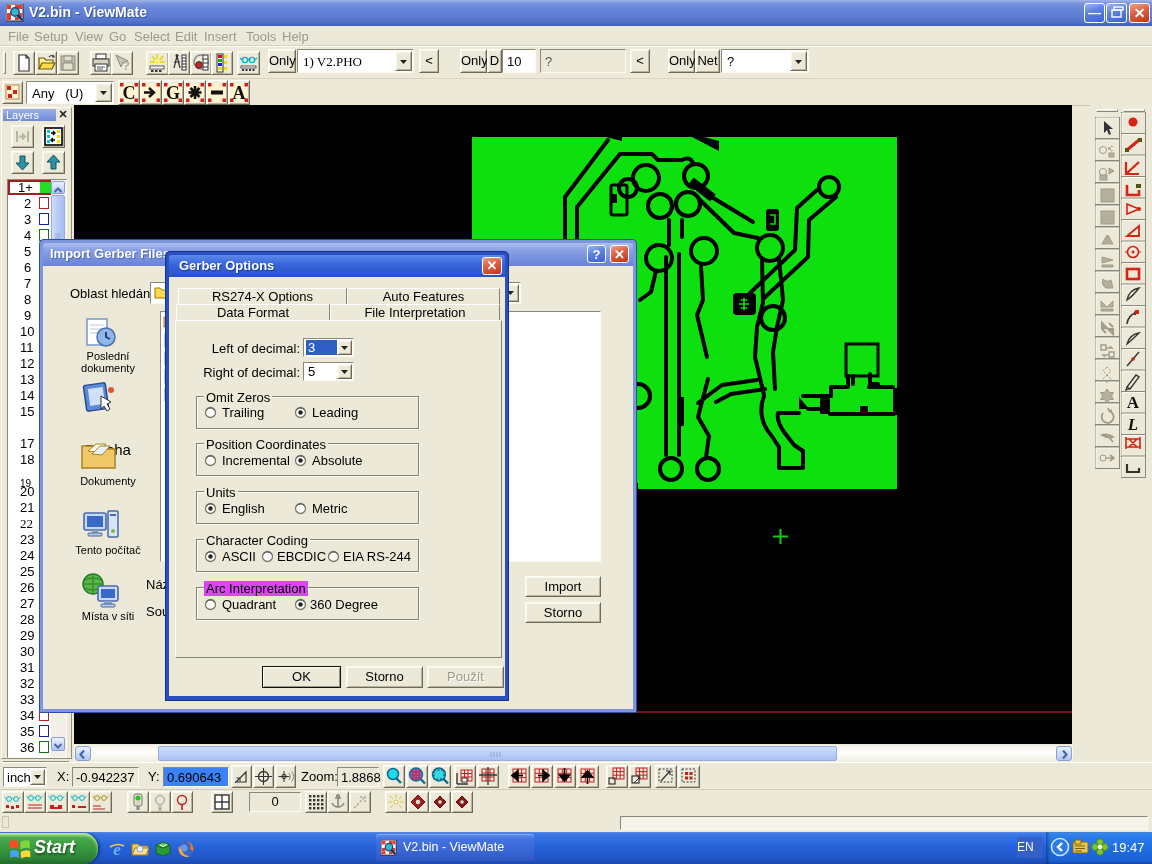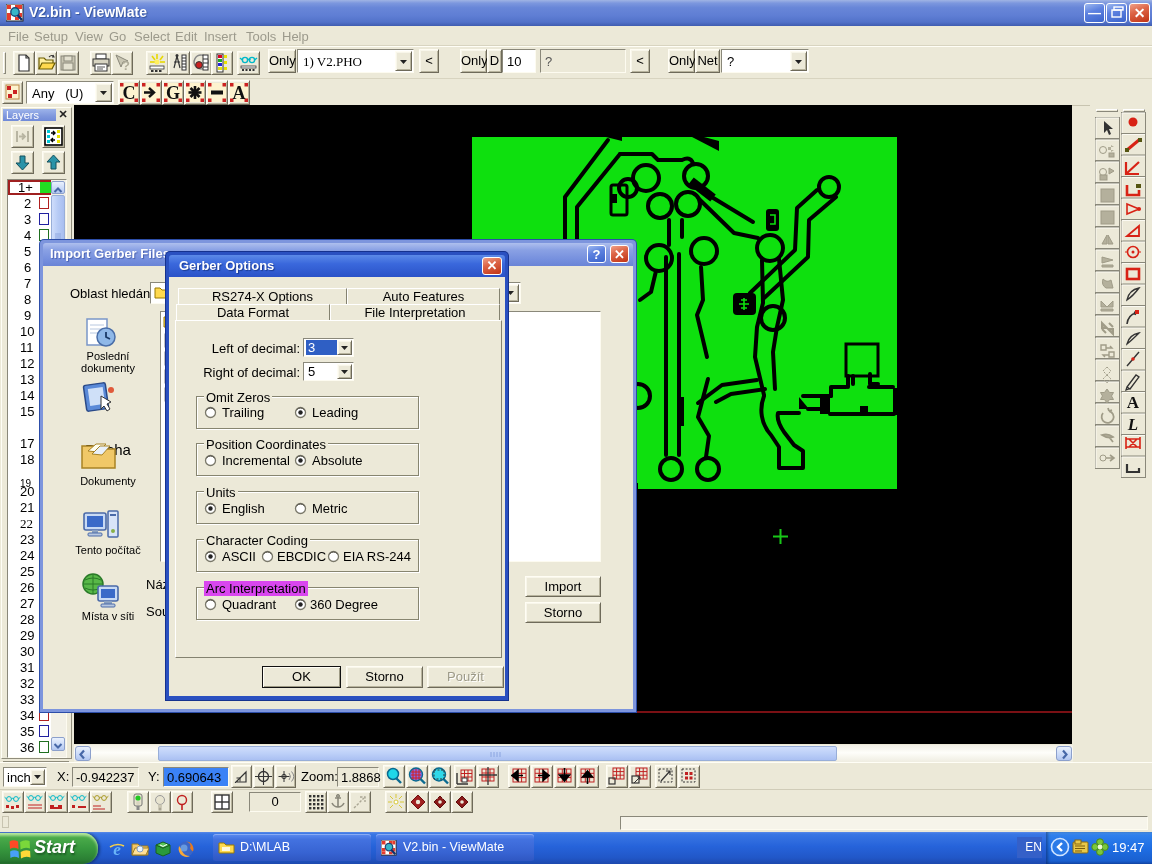--- a/index.html
+++ b/index.html
@@ -948,46 +948,39 @@
       <path d="M2,13 L9,16 L16,13 V5 L9,8 L2,5 Z" fill="#2a9a3a" stroke="#18601f"></path>
       <path d="M2,5 L9,2 L16,5 L9,8 Z" fill="#58c858" stroke="#18601f"></path>
       <path d="M6,5 l3,1.4 l4,-2" stroke="#fff" fill="none"></path>
     </svg>
   <svg class="abs" style="left:177px;top:8px" width="18" height="18">
       <circle cx="9" cy="9" r="7.5" fill="#3a66c8"></circle>
       <path d="M9,1.5 a7.5,7.5 0 0,1 7,10 q-2,-1 -3,-3.5 q2,-4.5 -4,-6.5 z" fill="#e87a1e"></path>
       <path d="M2,6 q-1.5,6 3,9.5 q4,2.5 8,0.5 q-6,0 -8,-5 q-1,-3 -3,-5 z" fill="#f8a838"></path>
       <circle cx="7" cy="8" r="3.5" fill="#7ab0e8" opacity="0.7"></circle>
     </svg>
-  <div class="abs" style="left:213px;top:2px;width:158px;height:27px;border-radius:3px;background:linear-gradient(180deg,#5b8bf0 0%,#4372e0 20%,#3763d2 70%,#2f57c2 100%);box-shadow:inset 0 1px 0 #88aaf4;">
-    <svg class="abs" style="left:5px;top:6px" width="17" height="15">
-        <path d="M1,13 V3 h5 l2,2 h8 v8 z" fill="#ffd94e" stroke="#9a7b00"></path>
-        <rect x="4" y="7" width="8" height="4" fill="#fff" opacity="0.8"></rect>
-      </svg>
-    <div class="txt" style="left:27px;top:6px;color:#fff;font-size:12.5px;">D:\MLAB</div>
-  </div>
   <div class="abs" style="left:376px;top:2px;width:158px;height:27px;border-radius:3px;background:linear-gradient(180deg,#5b8bf0 0%,#4372e0 20%,#3763d2 70%,#2f57c2 100%);box-shadow:inset 0 1px 0 #88aaf4;">
     <svg class="abs" style="left:5px;top:6px" width="16" height="16" viewBox="0 0 18 18">
         <rect x="0" y="0" width="17" height="17" fill="#fff" stroke="#222"></rect>
         <g fill="#e43b2c">
           <rect x="1" y="1" width="4" height="4"></rect>
           <rect x="9" y="1" width="4" height="4"></rect>
           <rect x="1" y="9" width="4" height="4"></rect>
           <rect x="13" y="9" width="3" height="4"></rect>
           <rect x="5" y="5" width="4" height="4"></rect>
           <rect x="13" y="1" width="3" height="4"></rect>
           <rect x="1" y="13" width="4" height="3"></rect>
           <rect x="9" y="13" width="4" height="3"></rect>
         </g>
         <circle cx="9" cy="8" r="4.2" fill="#37b6c8" stroke="#1b4a7a" stroke-width="1.4"></circle>
         <line x1="11.5" y1="11" x2="16" y2="16" stroke="#10306a" stroke-width="2.6"></line>
       </svg>
     <div class="txt" style="left:27px;top:6px;color:#fff;font-size:12.5px;">V2.bin - ViewMate</div>
   </div>
-  <div class="abs" style="left:1017px;top:5px;width:25px;height:21px;background:#3560c8;color:#fff;font-size:12px;text-align:right;line-height:21px;">EN</div>
+  <div class="abs" style="left:1017px;top:5px;width:25px;height:21px;background:#3560c8;color:#fff;font-size:12px;text-align:left;line-height:21px;">EN</div>
   <div class="abs" style="left:1046px;top:0;width:106px;height:32px;background:linear-gradient(180deg,#4a96f4 0%,#2f80ec 10%,#1e6ee4 50%,#1a60d0 90%,#1550b8 100%);box-shadow:inset 2px 0 3px rgba(0,0,30,0.35);">
     <svg class="abs" style="left:4px;top:5px" width="20" height="20">
         <circle cx="10" cy="10" r="8.5" fill="#2a7ae8" stroke="#cfe4ff" stroke-width="1.6"></circle>
         <path d="M12,6 L8,10 L12,14" stroke="#fff" stroke-width="2.4" fill="none"></path>
       </svg>
     <svg class="abs" style="left:26px;top:7px" width="18" height="17">
         <rect x="1" y="3" width="15" height="11" rx="1" fill="#e8c84a" stroke="#8a6a10"></rect>
         <rect x="3" y="1" width="6" height="4" fill="#e8c84a" stroke="#8a6a10"></rect>
         <g stroke="#7a5c0c">
           <line x1="3" y1="7" x2="13" y2="7"></line>

